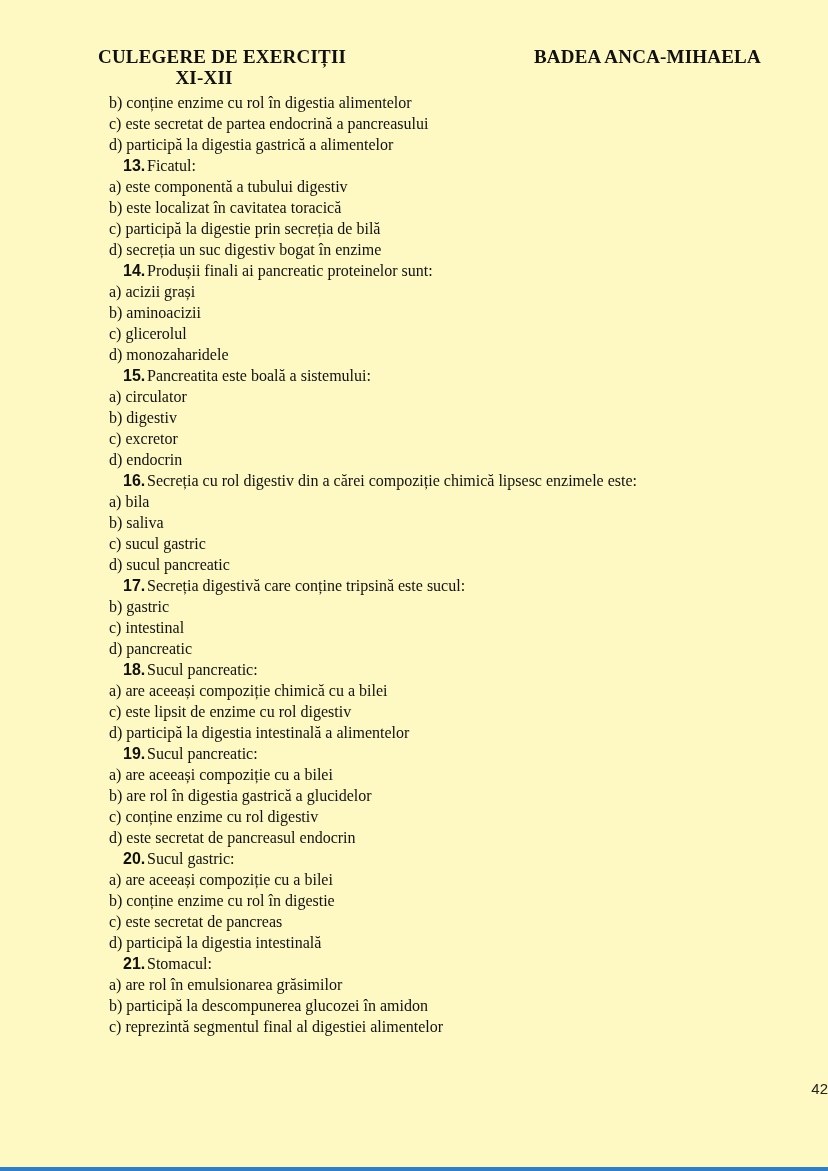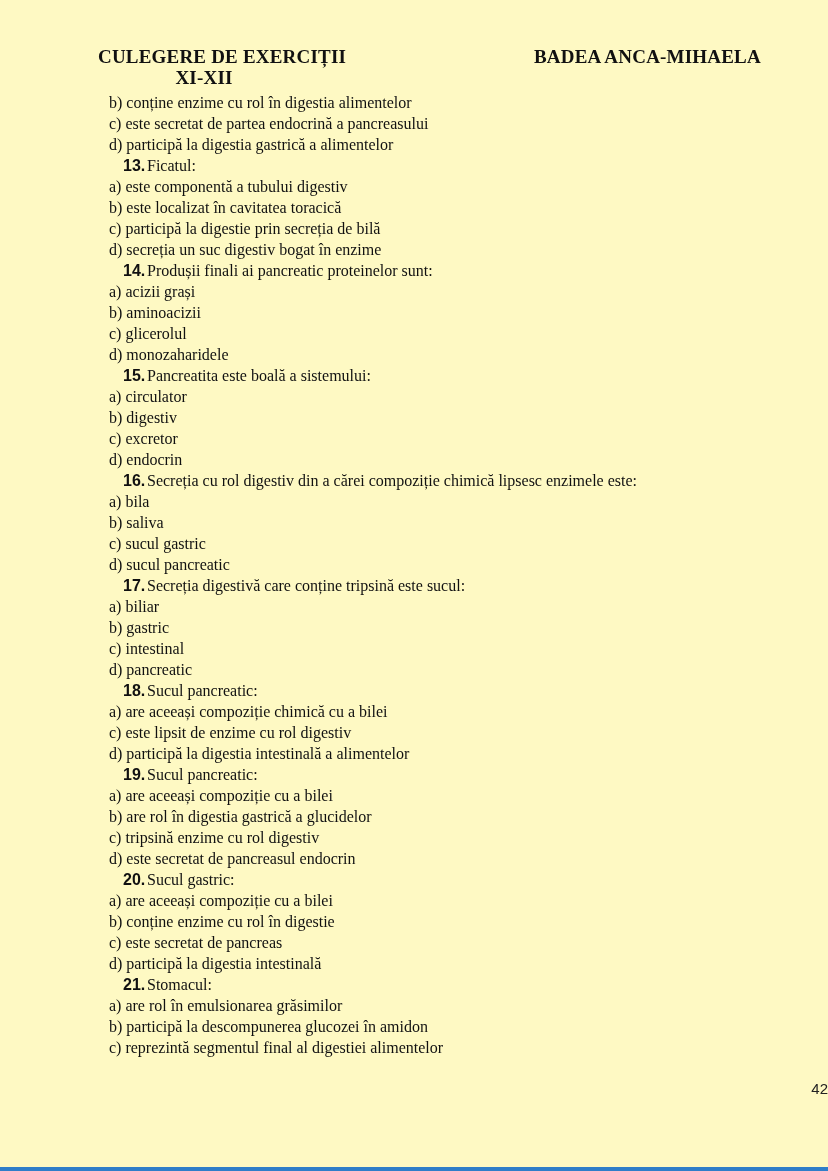--- a/index.html
+++ b/index.html
@@ -109,32 +109,31 @@
       <div class="opt">a) circulator</div>
       <div class="opt">b) digestiv</div>
       <div class="opt">c) excretor</div>
       <div class="opt">d) endocrin</div>
       <div class="q-line"><span class="q-num">16.</span><span>Secreția cu rol digestiv din a cărei compoziție chimică lipsesc enzimele este:</span></div>
       <div class="opt">a) bila</div>
       <div class="opt">b) saliva</div>
       <div class="opt">c) sucul gastric</div>
       <div class="opt">d) sucul pancreatic</div>
       <div class="q-line"><span class="q-num">17.</span><span>Secreția digestivă care conține tripsină este sucul:</span></div>
-      <div class="opt">a) biliar</div>
       <div class="opt">b) gastric</div>
       <div class="opt">c) intestinal</div>
       <div class="opt">d) pancreatic</div>
       <div class="q-line"><span class="q-num">18.</span><span>Sucul pancreatic:</span></div>
       <div class="opt">a) are aceeași compoziție chimică cu a bilei</div>
       <div class="opt">c) este lipsit de enzime cu rol digestiv</div>
       <div class="opt">d) participă la digestia intestinală a alimentelor</div>
       <div class="q-line"><span class="q-num">19.</span><span>Sucul pancreatic:</span></div>
       <div class="opt">a) are aceeași compoziție cu a bilei</div>
       <div class="opt">b) are rol în digestia gastrică a glucidelor</div>
-      <div class="opt">c) tripsină enzime cu rol digestiv</div>
+      <div class="opt">c) conține enzime cu rol digestiv</div>
       <div class="opt">d) este secretat de pancreasul endocrin</div>
       <div class="q-line"><span class="q-num">20.</span><span>Sucul gastric:</span></div>
       <div class="opt">a) are aceeași compoziție cu a bilei</div>
       <div class="opt">b) conține enzime cu rol în digestie</div>
       <div class="opt">c) este secretat de pancreas</div>
       <div class="opt">d) participă la digestia intestinală</div>
       <div class="q-line"><span class="q-num">21.</span><span>Stomacul:</span></div>
       <div class="opt">a) are rol în emulsionarea grăsimilor</div>
       <div class="opt">b) participă la descompunerea glucozei în amidon</div>
       <div class="opt">c) reprezintă segmentul final al digestiei alimentelor</div>

